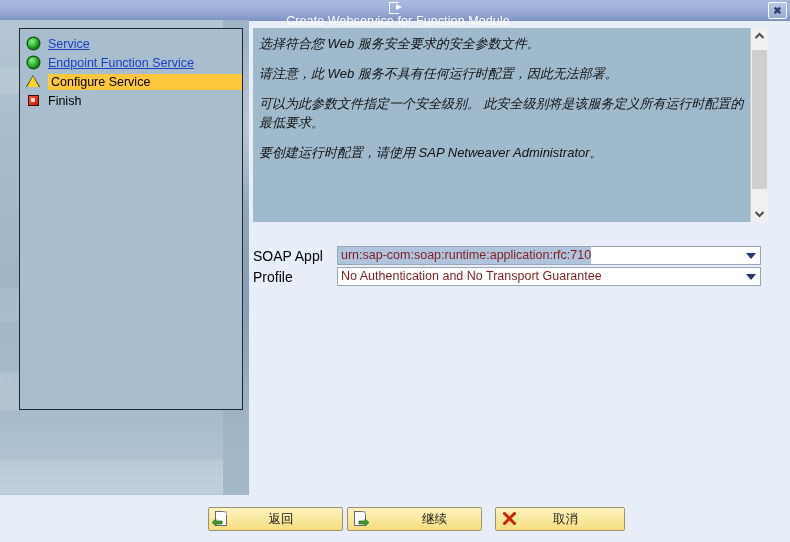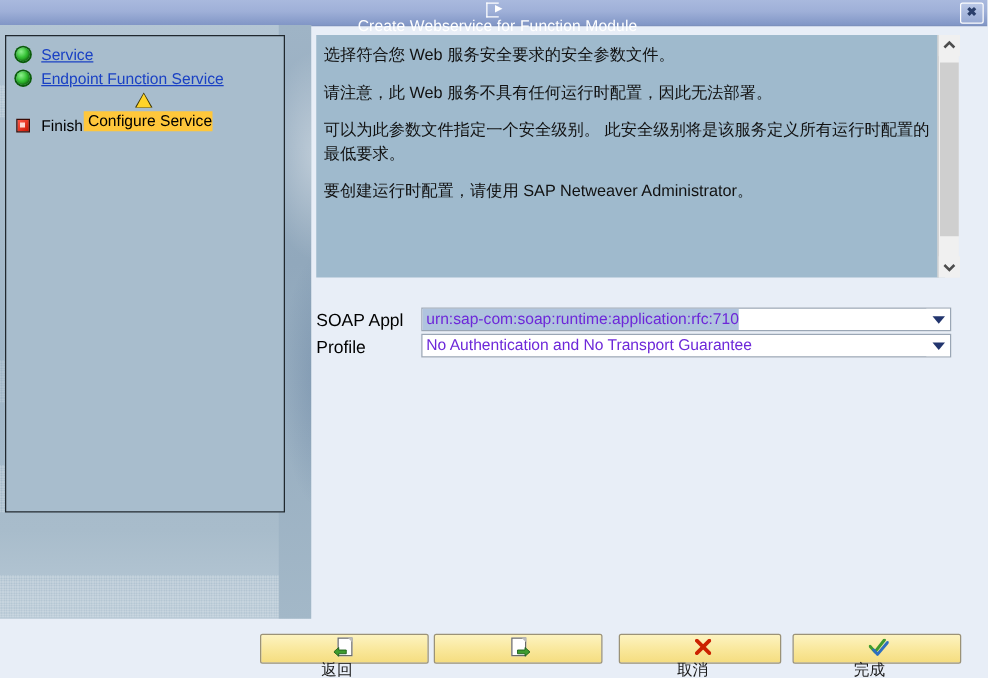--- a/index.html
+++ b/index.html
@@ -86,21 +86,21 @@
     width: 26px; height: 475px;
     background:
       radial-gradient(ellipse 60px 120px at 120% 22%, rgba(255,255,255,.38), rgba(255,255,255,0) 70%),
       radial-gradient(ellipse 50px 150px at 140% 60%, rgba(70,100,140,.30), rgba(70,100,140,0) 70%),
       linear-gradient(to bottom, #9fb4c6, #91a8bc 40%, #a3b8c8 100%);
     pointer-events: none;
   }
 
   
   .treepanel {
-    position: absolute; left: 4px; top: 8px;
+    position: absolute; left: 19px; top: 8px;
     width: 224px; height: 382px;
     background: #a8bdcd;
     border: 1px solid #20282e;
     box-sizing: border-box;
     padding: 5px 0 0 0;
   }
   .tree-item {
     display: flex; align-items: center;
     height: 19px;
     padding-left: 5px;
@@ -165,37 +165,37 @@
   }
   .tree-item.active .tree-label {
     background: #ffc73b;
     display: block;
     flex: 1 1 auto;
     padding-left: 3px;
     margin-right: 0;
   }
   .tree-item.active {
     padding-right: 0;
-    flex-direction: column;
   }
 
   
   .content-panel {
     position: absolute; left: 253px; top: 28px;
     width: 503px; height: 194px;
     background: #9fbacd;
     box-sizing: border-box;
     display: flex;
   }
   .content-text {
     flex: 1 1 auto;
     padding: 6px 10px 0 6px;
     font-size: 13px;
     color: #111111;
     line-height: 19px;
+    font-style: italic;
   }
   .content-text p { margin: 0 0 11px 0; }
   .content-text p:last-child { margin-bottom: 4px; }
 
   
   .vscroll {
     position: absolute; left: 750px; top: 28px;
     width: 17px; height: 194px;
     background: #f0f0f0;
     border-left: 1px solid #c9c9c9;
@@ -236,21 +236,21 @@
     position: relative;
     width: 424px; height: 19px;
     background: #ffffff;
     border: 1px solid #9aa6b5;
     box-sizing: border-box;
     display: flex; align-items: center;
     cursor: text;
   }
   .fval {
     font-size: 12.5px;
-    color: #6d28d9;
+    color: #7f1d1d;
     padding-left: 3px;
     white-space: nowrap;
     line-height: 17px;
   }
   .fval.selected {
     background: #b0c4de;
   }
   .fdrop {
     position: absolute; right: 0; top: 0;
     width: 19px; height: 17px;
@@ -274,21 +274,20 @@
   }
   .btn {
     position: absolute; top: 9px;
     height: 24px;
     background: linear-gradient(to bottom, #fdf3c0 0%, #f9e79a 55%, #f5dd80 100%);
     border: 1px solid #9b9277;
     border-radius: 2px;
     box-sizing: border-box;
     display: flex; align-items: center;
     cursor: pointer;
-    flex-direction: column;
   }
   .btn .bico {
     width: 20px; height: 20px;
     margin-left: 3px;
     flex: 0 0 auto;
     position: relative;
   }
   .btn .blabel {
     flex: 1 1 auto;
     text-align: center;
@@ -447,25 +446,16 @@
 
     <div class="btn" style="left:495px; width:130px;">
       <div class="bico">
         <svg class="ic-x" viewBox="0 0 13 13">
           <path d="M1.5,1.5 L11.5,11.5 M11.5,1.5 L1.5,11.5" stroke="#cc2200" stroke-width="3" stroke-linecap="round"></path>
         </svg>
       </div>
       <div class="blabel">取消</div>
     </div>
 
-    <div class="btn" style="left:634px; width:135px;">
-      <div class="bico">
-        <svg class="ic-check" viewBox="0 0 16 14">
-          <polyline points="1,6 5,10.5 12.5,1" fill="none" stroke="#3f9b2f" stroke-width="2.4" stroke-linecap="round" stroke-linejoin="round"></polyline>
-          <polyline points="4,9 7,12.5 15,3" fill="none" stroke="#2f6fc0" stroke-width="2.4" stroke-linecap="round" stroke-linejoin="round"></polyline>
-        </svg>
-      </div>
-      <div class="blabel">完成</div>
-    </div>
 
   </div>
 
 </div>
 
 </body></html>

